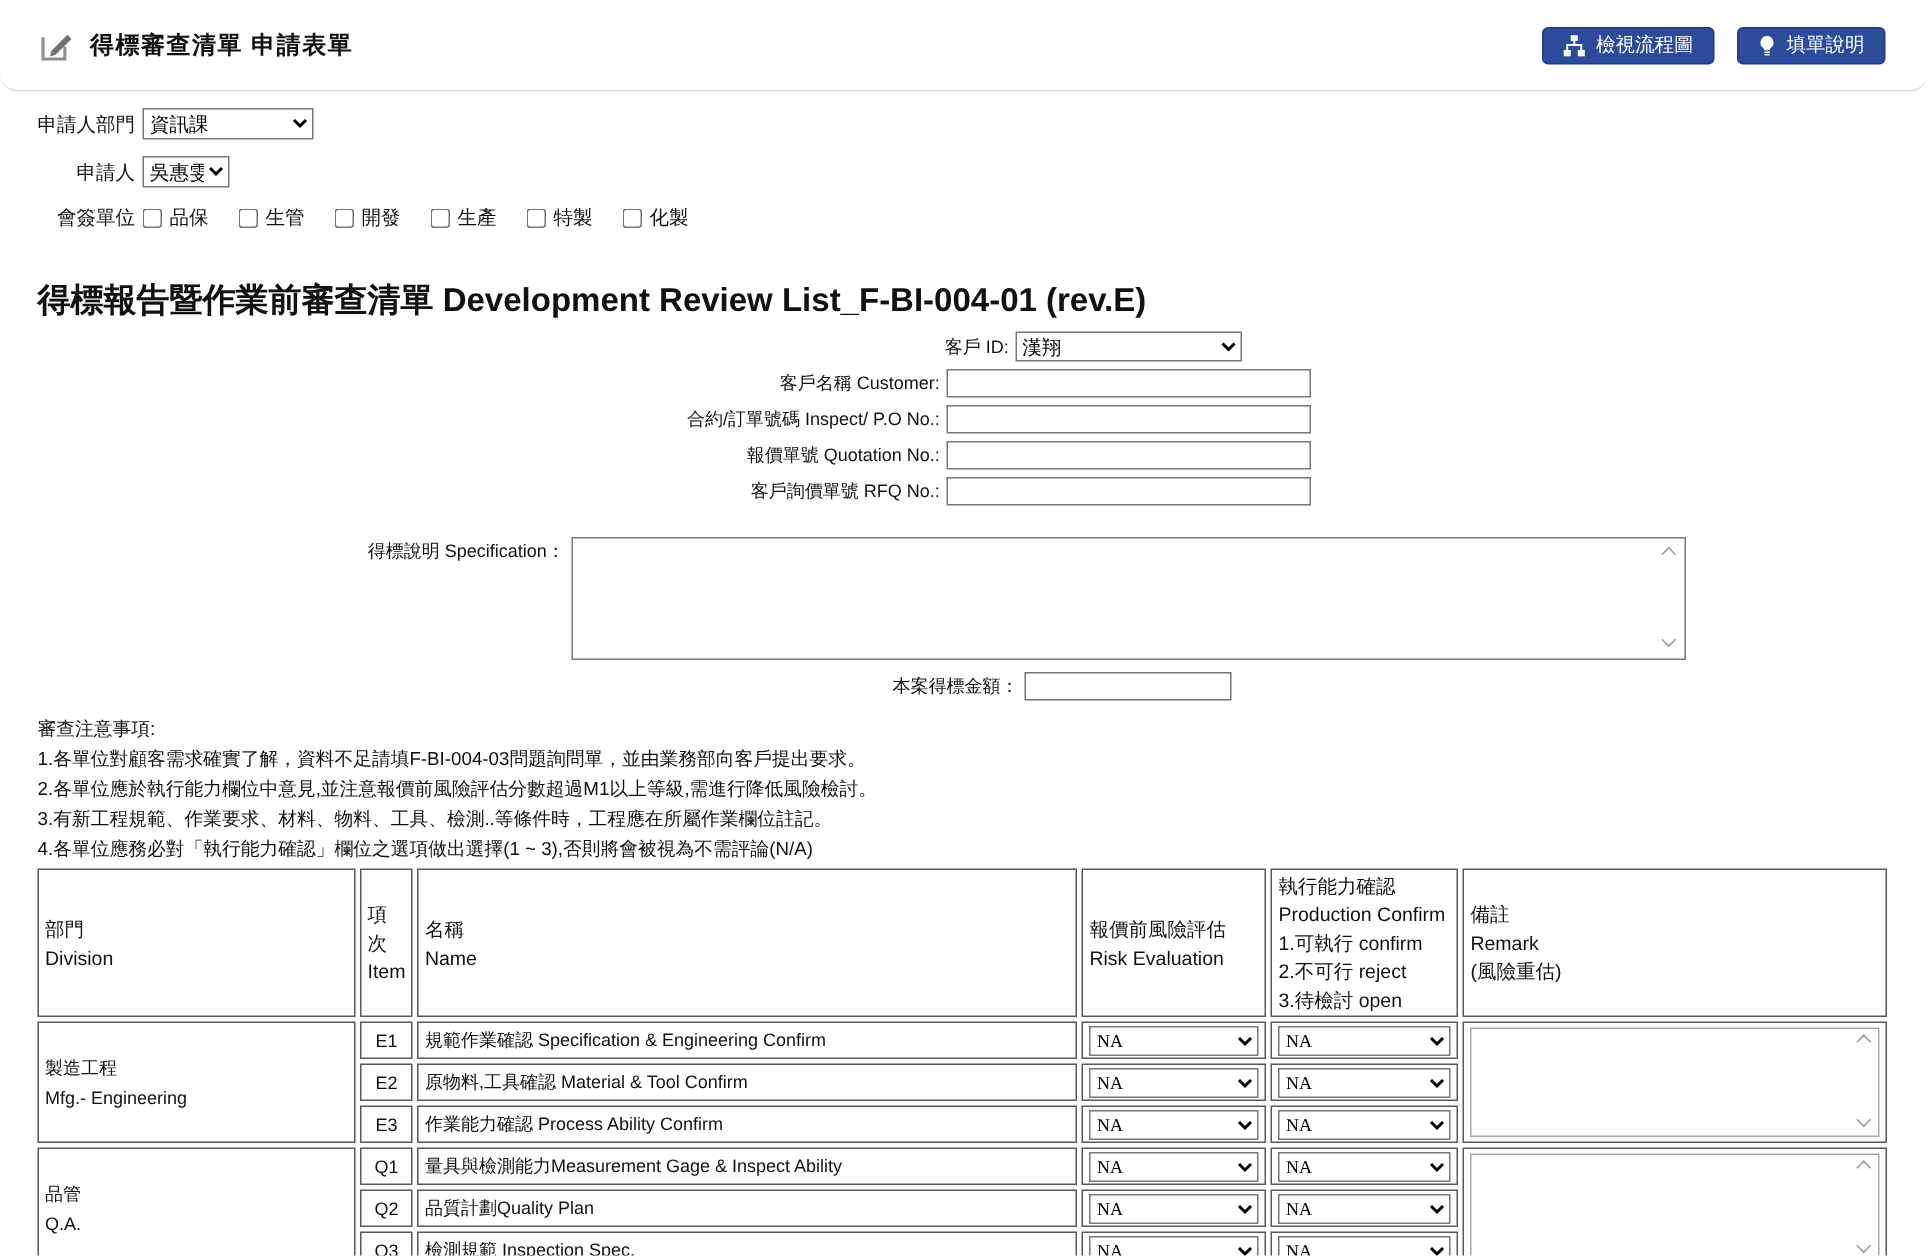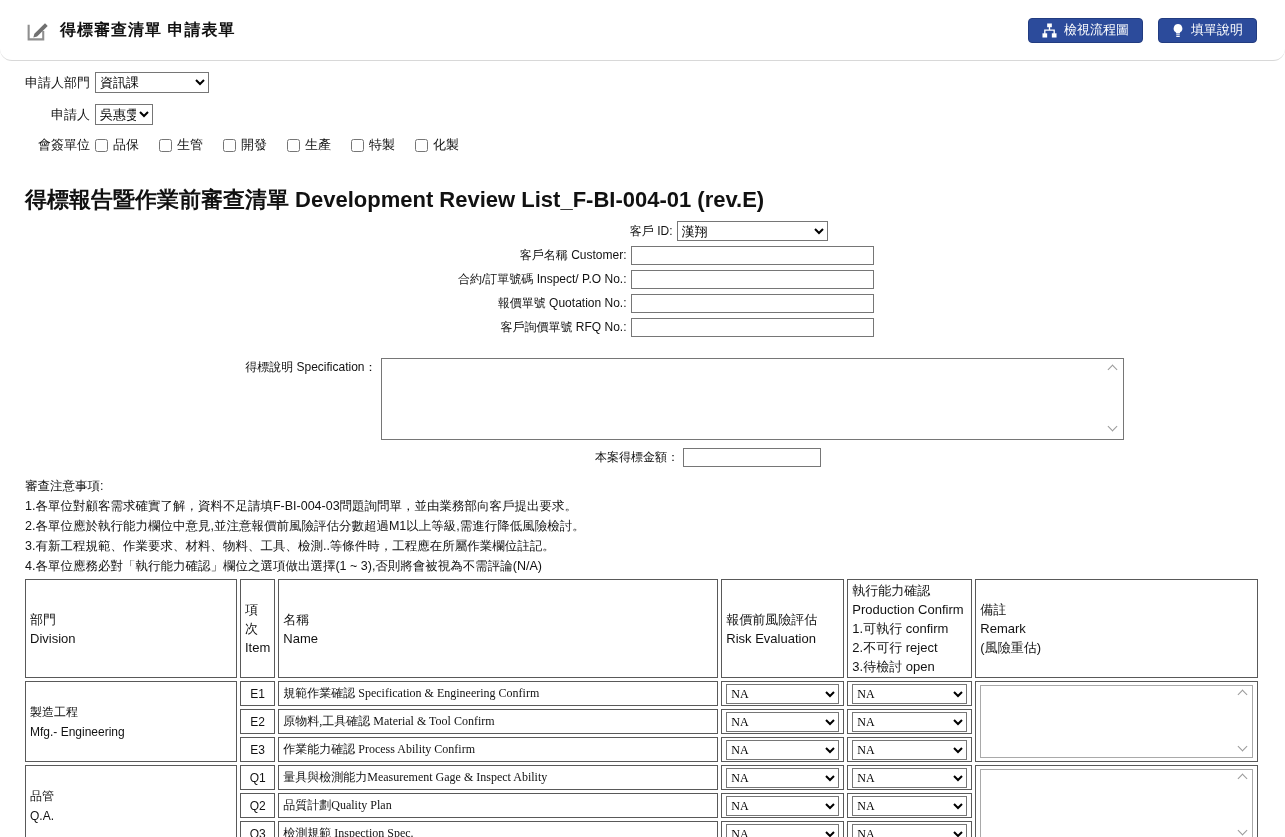--- a/index.html
+++ b/index.html
@@ -58,21 +58,21 @@
   .notes { margin: 9px 0 0 25px; font-size: 12.5px; line-height: 20px; }
 
   
   table.review { border-collapse: separate; border-spacing: 3px; margin: 0 0 0 22px; table-layout: fixed; }
   .review td { border: 1px solid #595959; background: #fff; font-size: 12px; padding: 1px 4px; overflow: hidden; vertical-align: middle; }
   .review .hcell { font-size: 13px; line-height: 19px; }
   .hdr-row td { height: 99px; }
   td.vtop { vertical-align: top; }
   .cell-div { font-size: 14px; line-height: 20px; padding-left: 7px; margin-top: 16px; }
   .cell-item { text-align: center; font-size: 14px; }
-  .cell-name { font-size: 12px; padding-left: 6px; font-family: Liberation Serif, serif; }
+  .cell-name { font-size: 12px; padding-left: 6px; }
   .row-d td { height: 25px; }
   .cell-sel { padding: 1px 2px; }
   select.cellsel { width: 100%; height: 20px; font-size: 12px; }
   .remark-cell { padding: 2px; vertical-align: top; }
   .remarkbox { position: relative; height: 73px; border: 1px solid #a9a9a9; background: #fff; }
   .remarkbox .chev { right: 6px; }
   .remarkbox .chev.up { top: 5px; }
   .remarkbox .chev.dn { bottom: 7px; }
   .partial td { height: 25px; }
 </style>

